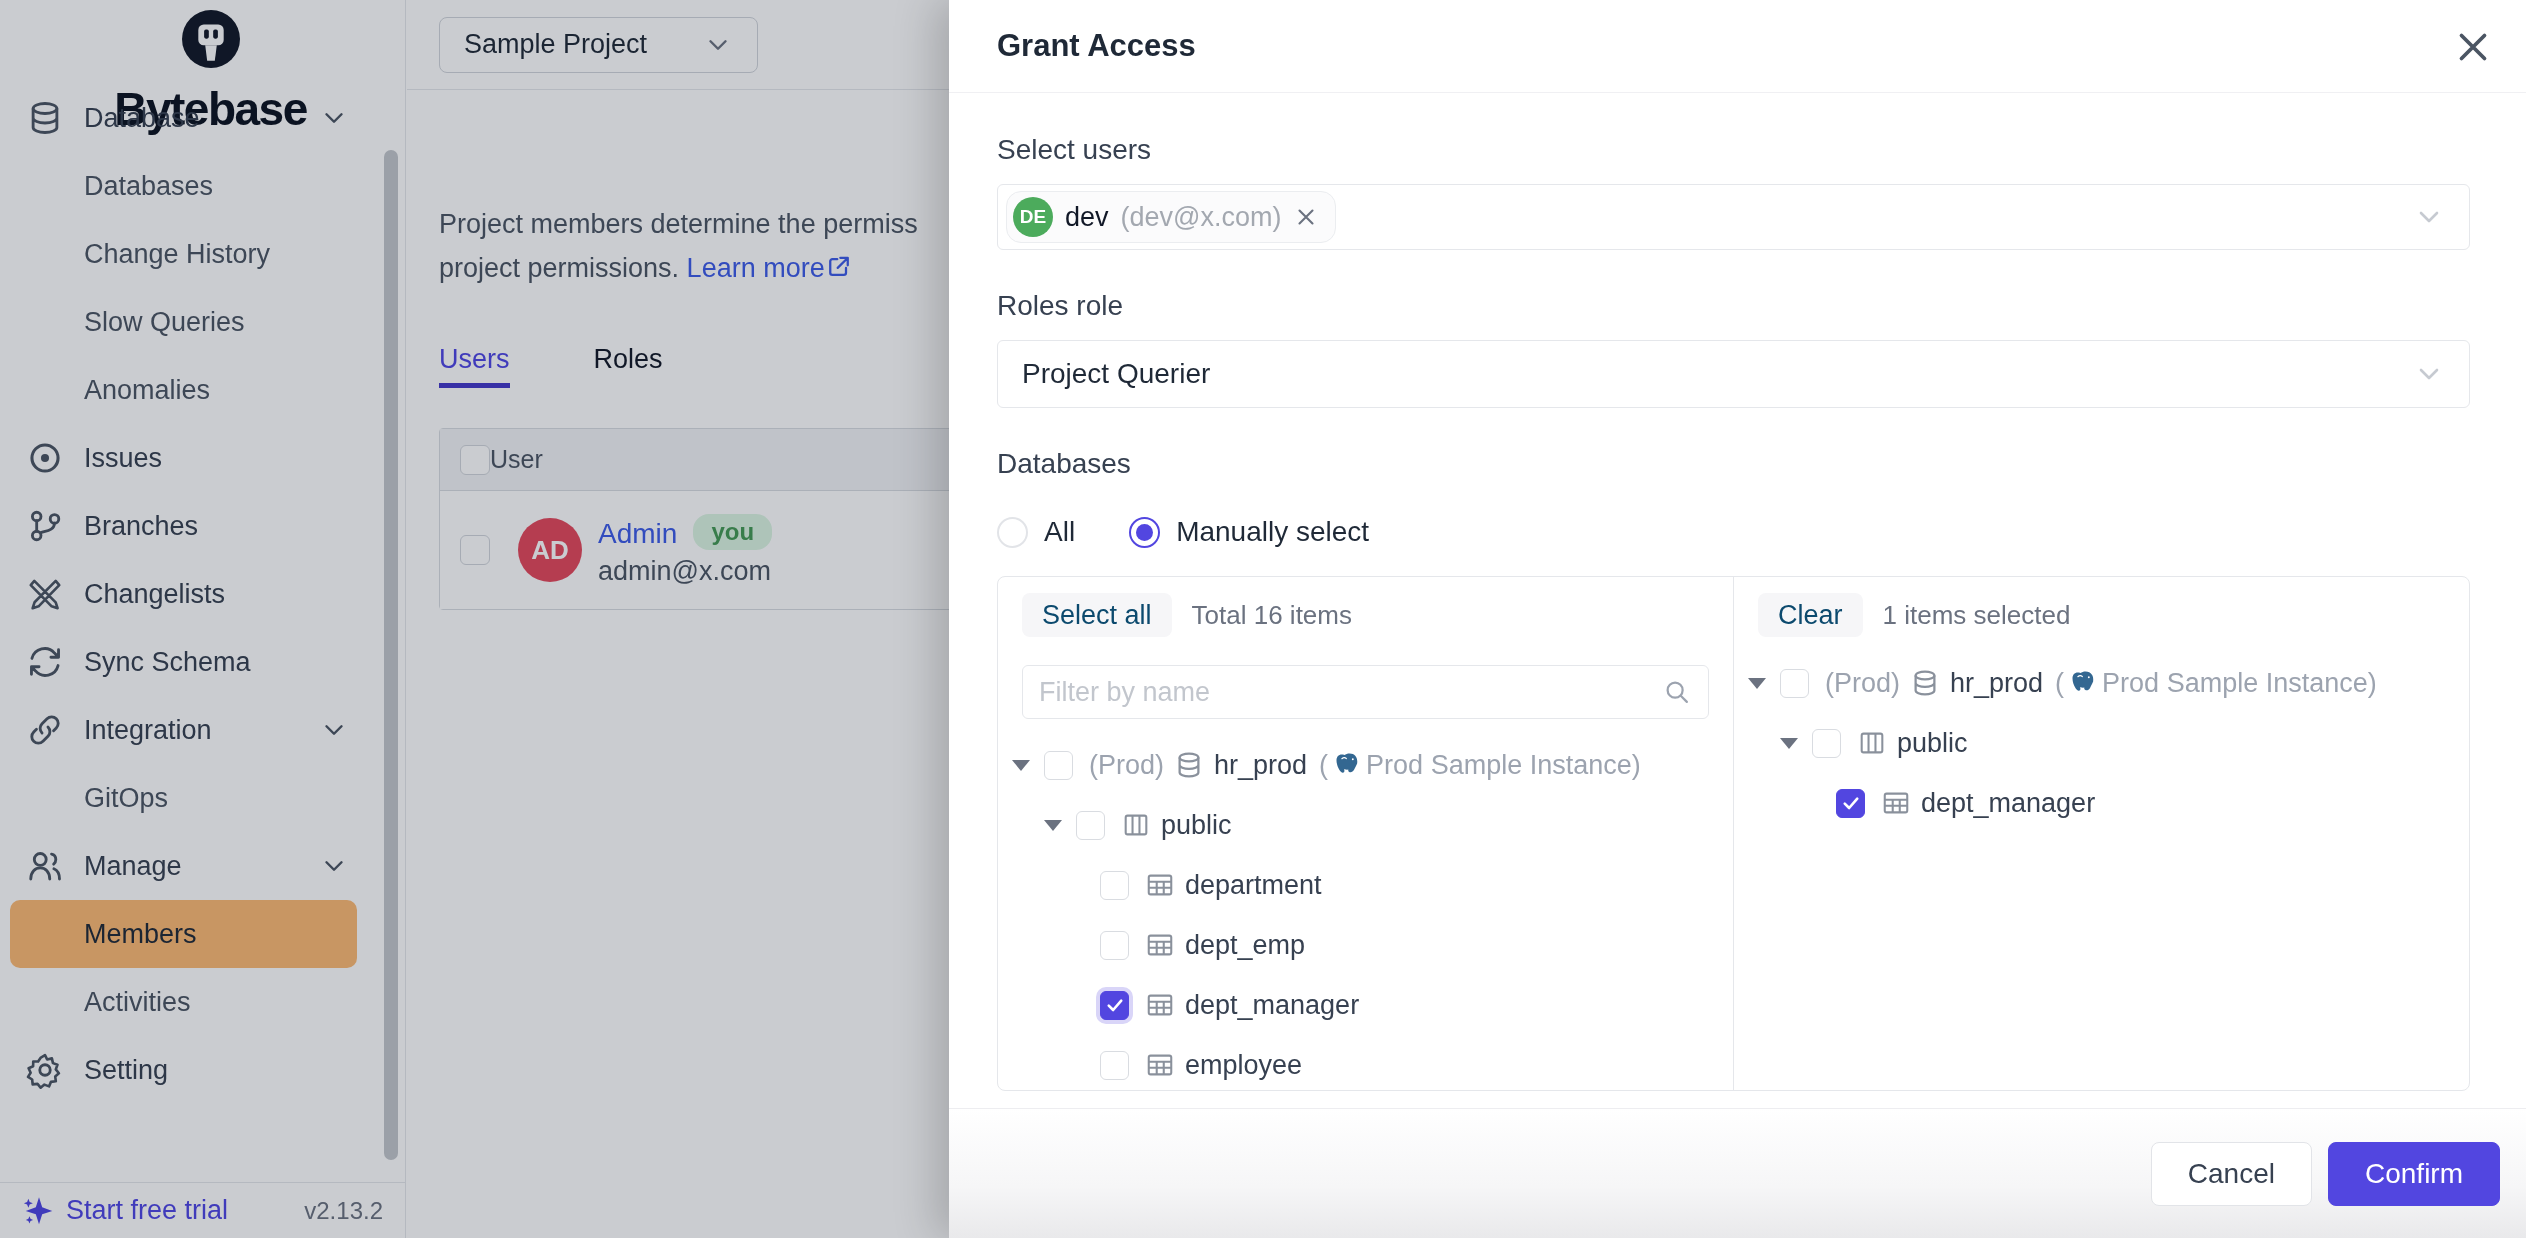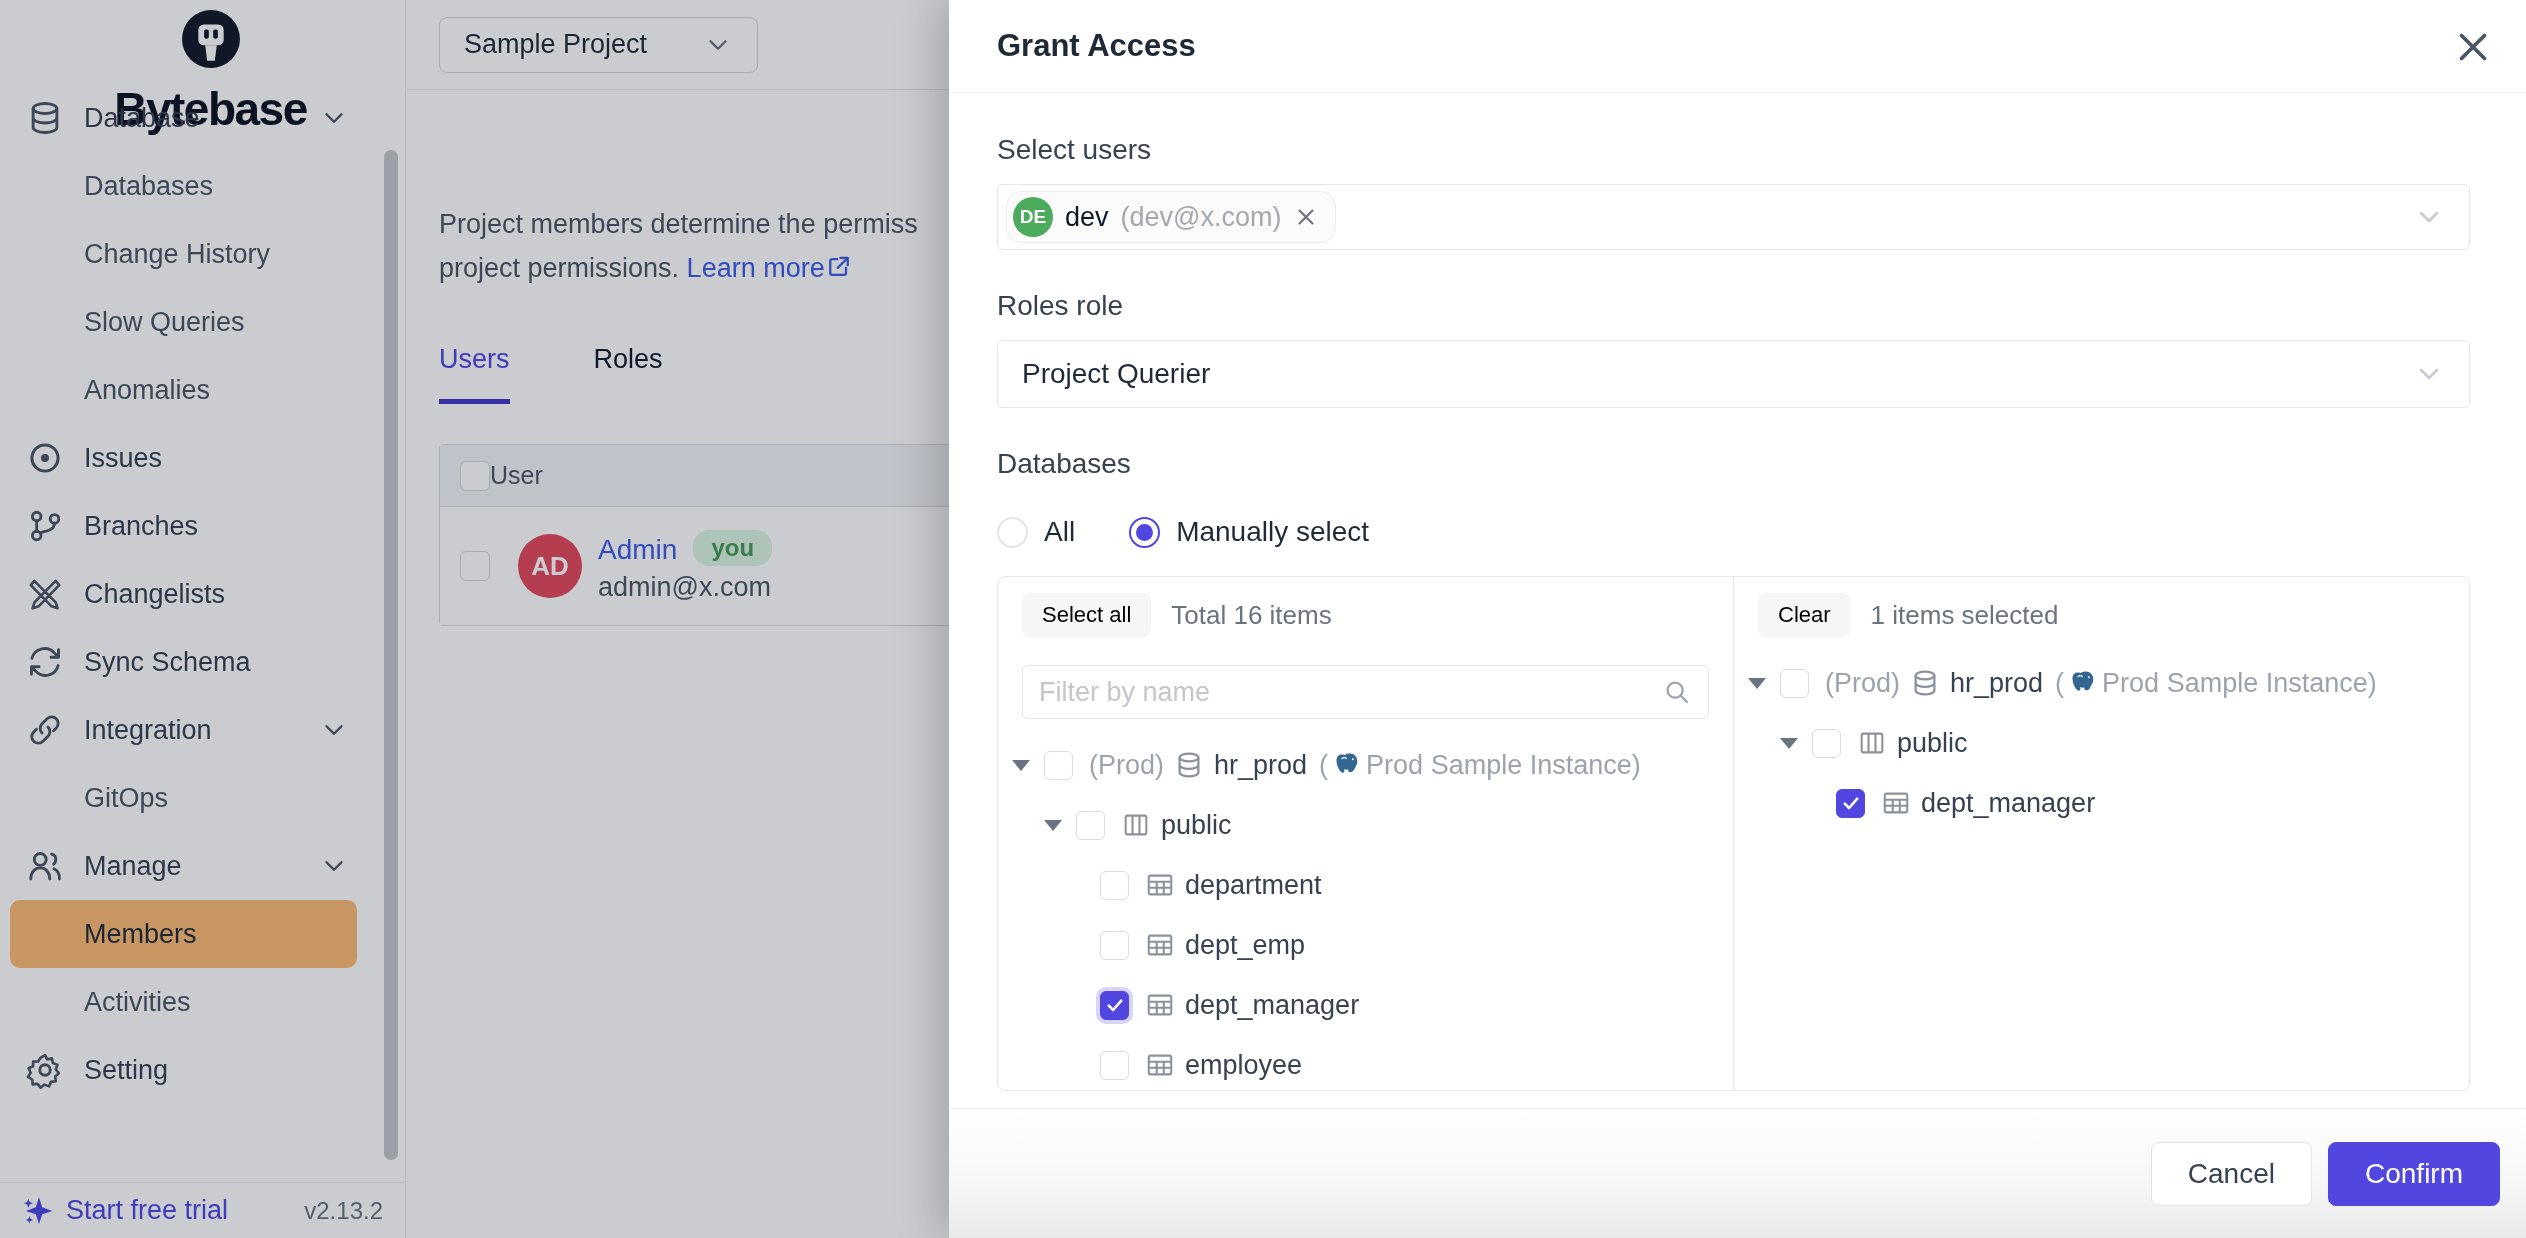--- a/index.html
+++ b/index.html
@@ -35,21 +35,21 @@
   .main-header { height:90px; border-bottom:1px solid #e5e7eb; display:flex; align-items:center; }
   .proj-btn { margin-left:32px; height:56px; display:inline-flex; align-items:center; gap:56px;
     padding:0 24px; border:1px solid #d1d5db; border-radius:8px; background:#fff;
     font-size:27px; color:#1f2937; cursor:pointer; }
   .proj-btn .chev { width:30px; height:30px; color:#6b7280; }
   .main-body { padding:112px 0 0 32px; }
   .desc { font-size:27px; line-height:44px; color:#4b5563; white-space:nowrap; overflow:hidden; }
   .link { color:#3d5be8; cursor:pointer; }
   .ext-ic { width:28px; height:28px; vertical-align:-4px; color:#3d5be8; }
   .tabs { display:flex; gap:84px; margin-top:54px; }
-  .tab { font-size:27px; padding-bottom:24px; color:#111827; cursor:pointer; }
+  .tab { font-size:27px; padding-bottom:8px; color:#111827; cursor:pointer; }
   .tab.active { color:#4f46e5; border-bottom:5px solid #4338ca; }
   .mtable { margin-top:40px; width:1400px; border:1px solid #d8dbe0; border-radius:4px; }
   .mt-head { height:62px; background:#f3f4f6; border-bottom:1px solid #d8dbe0;
     display:flex; align-items:center; }
   .mt-row { height:118px; display:flex; align-items:center; background:#fff; }
   .cbx { width:30px; height:30px; border:1.5px solid #d1d5db; border-radius:6px;
     background:#fff; flex:none; cursor:pointer; }
   .mt-head .cbx, .mt-row .cbx { margin-left:20px; }
   .mt-col-user { font-size:25px; color:#4b5563; font-weight:500; }
   .avatar-red { width:64px; height:64px; border-radius:50%; background:#e5485c; color:#fff;
@@ -95,21 +95,21 @@
   .radio.on::after { content:""; width:17px; height:17px; border-radius:50%; background:#5246e0; }
   .radio-label { font-size:28px; color:#1f2937; }
 
   .transfer { margin-top:28px; height:515px; border:1px solid #e5e7eb; border-radius:8px;
     display:flex; overflow:hidden; }
   .t-col { width:736px; flex:none; }
   .t-col.left { border-right:1px solid #e5e7eb; }
   .t-col.right { width:auto; flex:1; }
   .t-head { margin:16px 24px 0 24px; display:flex; align-items:center; gap:20px; }
   .t-btn { height:44px; padding:0 20px; background:#f6f6f8; border:none; border-radius:8px;
-    font-size:22px; color:#000000; font-family:inherit; cursor:pointer; }
+    font-size:27px; color:#0c4a6e; font-family:inherit; cursor:pointer; }
   .t-count { font-size:26px; color:#6b7280; }
   .t-filter { margin:28px 24px 0 24px; height:54px; border:1px solid #e5e7eb; border-radius:6px;
     display:flex; align-items:center; padding:0 16px; }
   .t-filter input { border:none; outline:none; flex:1; font-size:27px; font-family:inherit;
     color:#374151; background:transparent; }
   .t-filter input::placeholder { color:#c2c6cd; }
   .search-ic { width:30px; height:30px; color:#9ca3af; flex:none; }
   .tree { margin-top:16px; }
   .trow { height:60px; display:flex; align-items:center; font-size:27px; color:#374151; cursor:pointer; }
   .lvl0 { padding-left:14px; } .lvl1 { padding-left:46px; } .lvl2 { padding-left:102px; }

